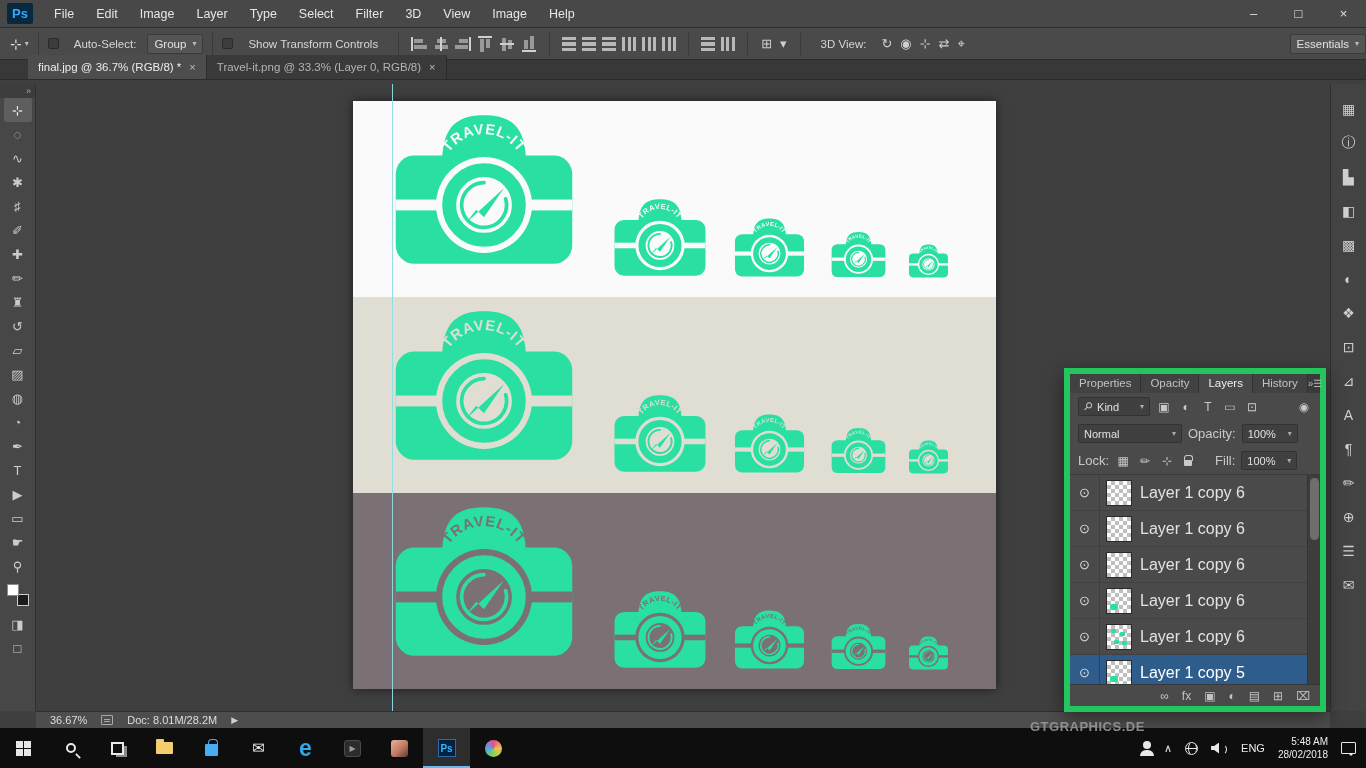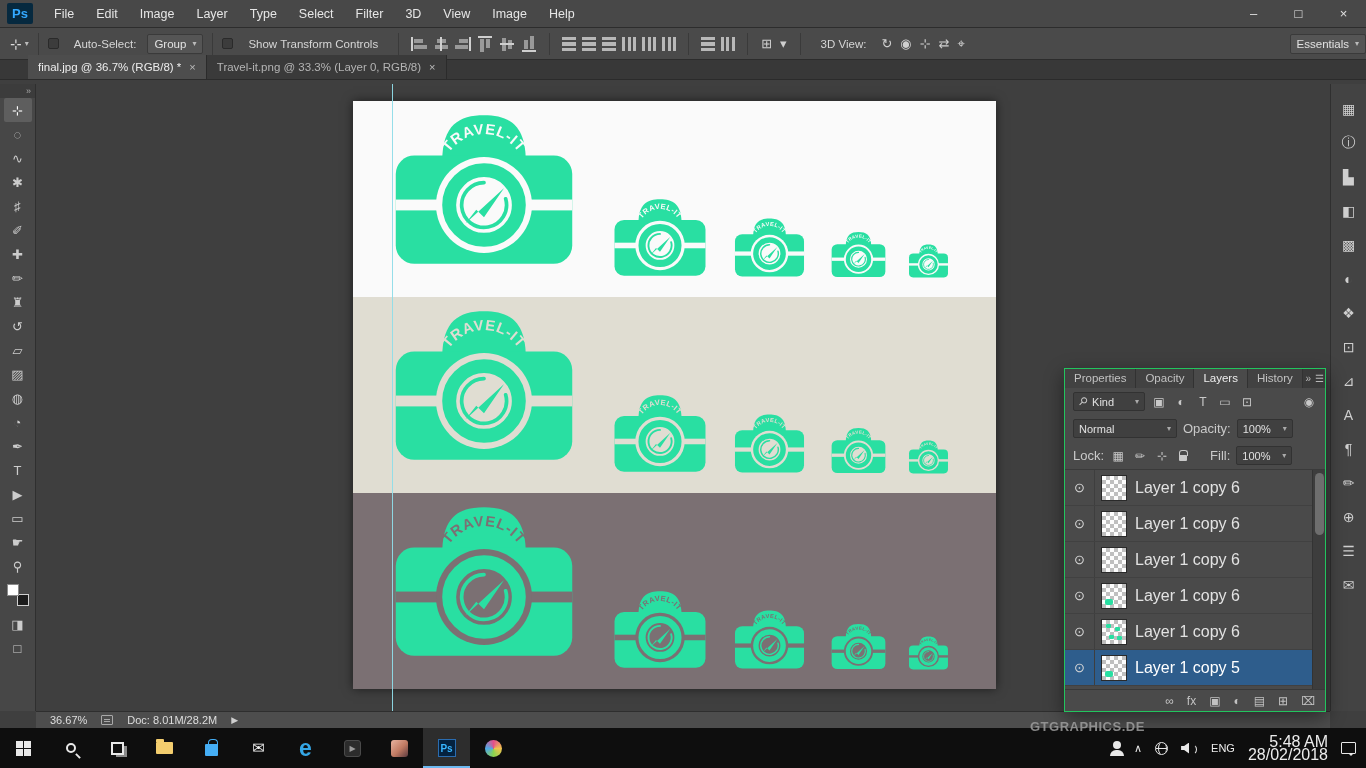--- a/index.html
+++ b/index.html
@@ -59,21 +59,21 @@
   #document{left:353px;top:101px;width:643px;height:588px;box-shadow:0 0 10px rgba(0,0,0,.55);--teal:#29dfa2}
   .strip{position:relative;width:643px;height:196px;overflow:hidden}
   .cam{position:absolute}
   #guide{left:392px;top:84px;width:1px;height:627px;background:#8fdce8;opacity:.95;z-index:6}
 
   
   #rightstrip{left:1330px;top:84px;width:36px;height:627px;background:#434343;border-left:1px solid #2f2f2f;display:flex;flex-direction:column;align-items:center;padding-top:8px}
   .pi{width:30px;height:34px;display:flex;align-items:center;justify-content:center;font-size:14px;color:#cfcfcf}
 
   
-  #layerspanel{left:1064px;top:368px;width:262px;height:344px;background:#4a4a4a;border:1px solid #22c55e;box-shadow:0 6px 18px rgba(0,0,0,.45);z-index:10}
+  #layerspanel{left:1064px;top:368px;width:262px;height:344px;background:#4a4a4a;border:6px solid #22c55e;box-shadow:0 6px 18px rgba(0,0,0,.45);z-index:10}
   .ptabs{height:19px;background:#3a3a3a;display:flex;align-items:stretch}
   .ptab{padding:0 9px;line-height:19px;font-size:11.5px;color:#c2c2c2;background:#424242;border-right:1px solid #323232}
   .ptab.active{background:#4a4a4a;color:#ededed}
   .ptabs .spacer{flex:1}
   .ptab-ico{width:18px;line-height:19px;text-align:center;color:#b9b9b9;font-size:10px}
   .prow{display:flex;align-items:center;padding:4px 8px;gap:6px}
   .fld{height:19px;background:#404040;border:1px solid #323232;border-radius:2px;display:flex;align-items:center;padding:0 5px;font-size:11px;color:#e0e0e0;gap:5px;white-space:nowrap}
   .fld .car{font-size:8px;color:#aaa;margin-left:auto}
   .plab{font-size:13px;color:#c9c9c9;white-space:nowrap}
   .ficon{font-size:12px;color:#c9c9c9;width:16px;text-align:center}
@@ -126,21 +126,21 @@
   .person{width:8px;height:8px;border-radius:50%;background:#e8e8e8;position:relative;margin-bottom:6px}
   .person::after{content:"";position:absolute;left:-3px;top:9px;width:14px;height:6px;border-radius:7px 7px 0 0;background:#e8e8e8}
   .chev{color:#e8e8e8;font-size:11px}
   .globe{width:13px;height:13px;border:1.5px solid #e8e8e8;border-radius:50%;position:relative;overflow:hidden}
   .globe::before{content:"";position:absolute;left:50%;top:-2px;bottom:-2px;width:7px;margin-left:-3.5px;border:1.5px solid #e8e8e8;border-radius:50%}
   .globe::after{content:"";position:absolute;left:-1px;right:-1px;top:50%;border-top:1.5px solid #e8e8e8}
   .vol{position:relative;width:17px;height:13px}
   .vol::before{content:"";position:absolute;left:0;top:1px;width:8px;height:11px;background:#e8e8e8;clip-path:polygon(0 32%,38% 32%,100% 0,100% 100%,38% 68%,0 68%)}
   .vol::after{content:"";position:absolute;left:5px;top:2px;width:9px;height:9px;border:1.5px solid transparent;border-right-color:#e8e8e8;border-radius:50%}
   .lang{font-size:11px;color:#ececec}
-  .clock{text-align:right;font-size:16px;line-height:13px;color:#ececec}
+  .clock{text-align:right;font-size:10px;line-height:13px;color:#ececec}
   .noti{position:relative;width:15px;height:12px;border:1.5px solid #e8e8e8;border-radius:1px}
   .noti::after{content:"";position:absolute;right:1px;bottom:-6px;border:3px solid transparent;border-top-color:#e8e8e8}
 </style>
 </head>
 <body>
 
 <svg width="0" height="0" style="position:absolute">
   <symbol id="cam-logo" viewBox="0 0 120 104">
     <path d="M33,34 C33,10 44,4 60,4 C76,4 87,10 87,34 Z" fill="var(--teal)"></path>
     <rect x="3" y="30" width="114" height="70" rx="12" fill="var(--teal)"></rect>

